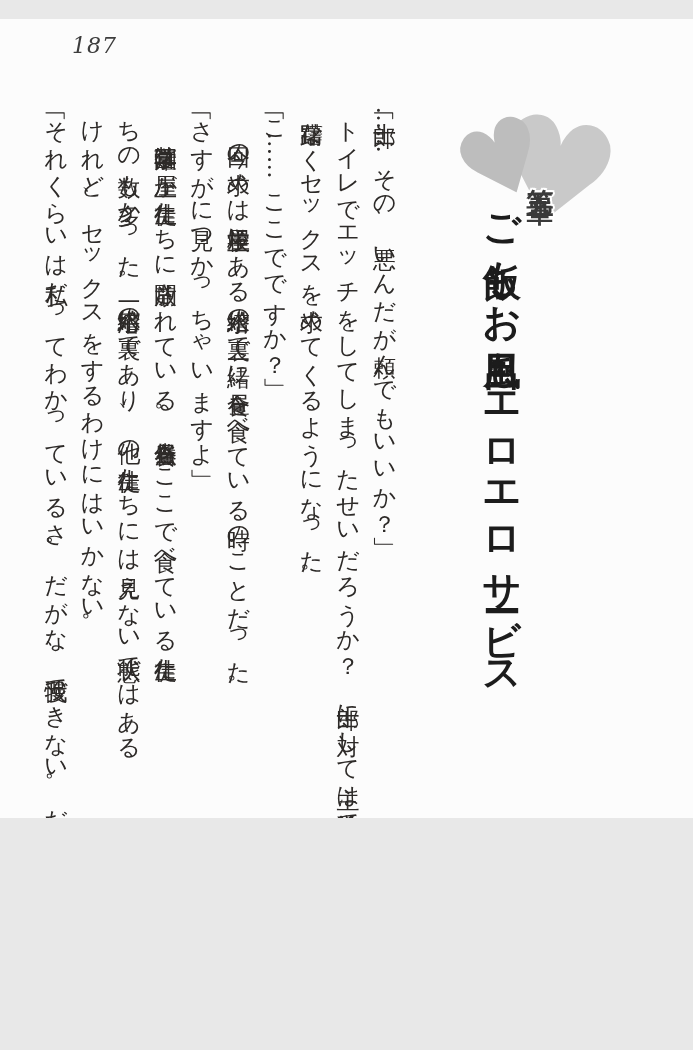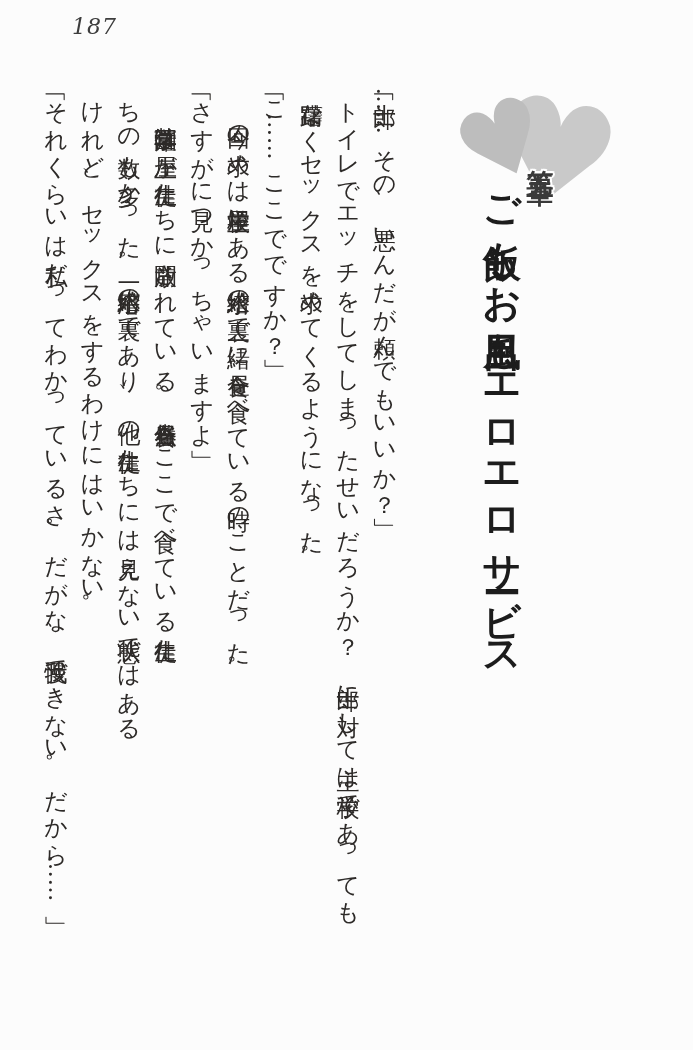--- a/index.html
+++ b/index.html
@@ -3,24 +3,25 @@
 <meta charset="utf-8">
 <style>
   html, body {
     margin: 0;
     padding: 0;
     background: #e8e8e8;
   }
   .page {
     position: relative;
     width: 693px;
-    height: 1050px;
+    height: 799px;
     background: #fcfcfc;
     overflow: hidden;
     font-family: "DejaVu Serif", "Liberation Serif", serif;
+    margin-top: 19px;
   }
   
   .page-number {
     position: absolute;
     left: 72px;
     top: 14px;
     font-family: "DejaVu Serif", "Liberation Serif", serif;
     font-style: italic;
     font-size: 22px;
     color: #3d3d3d;

